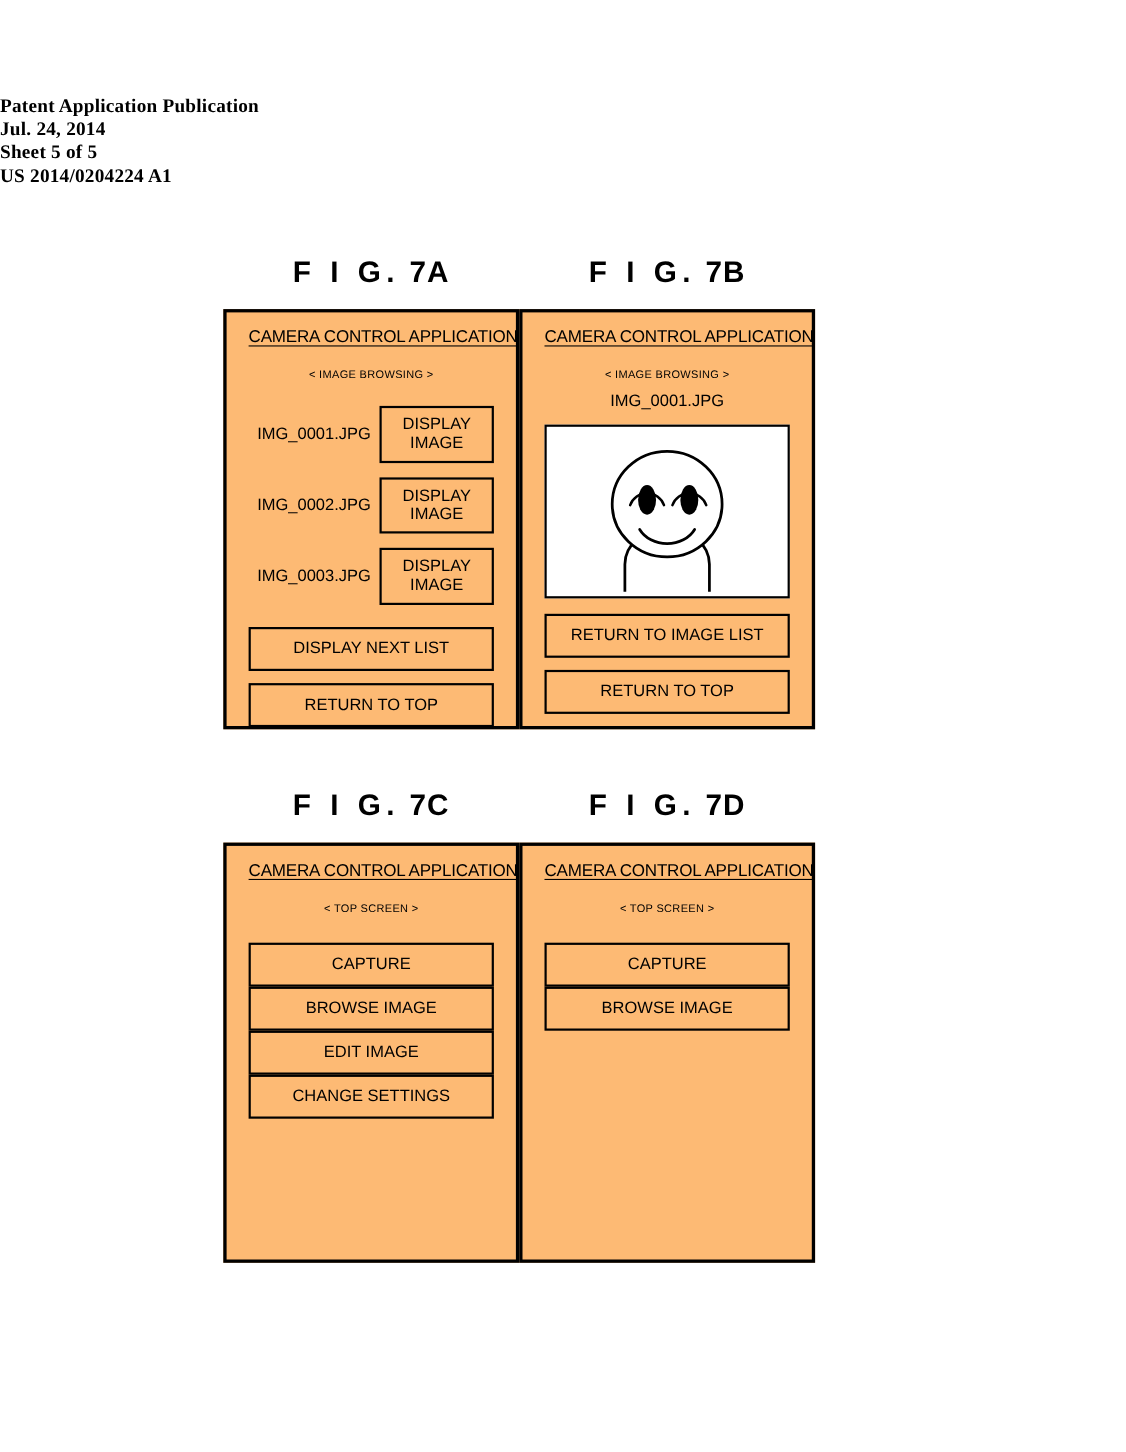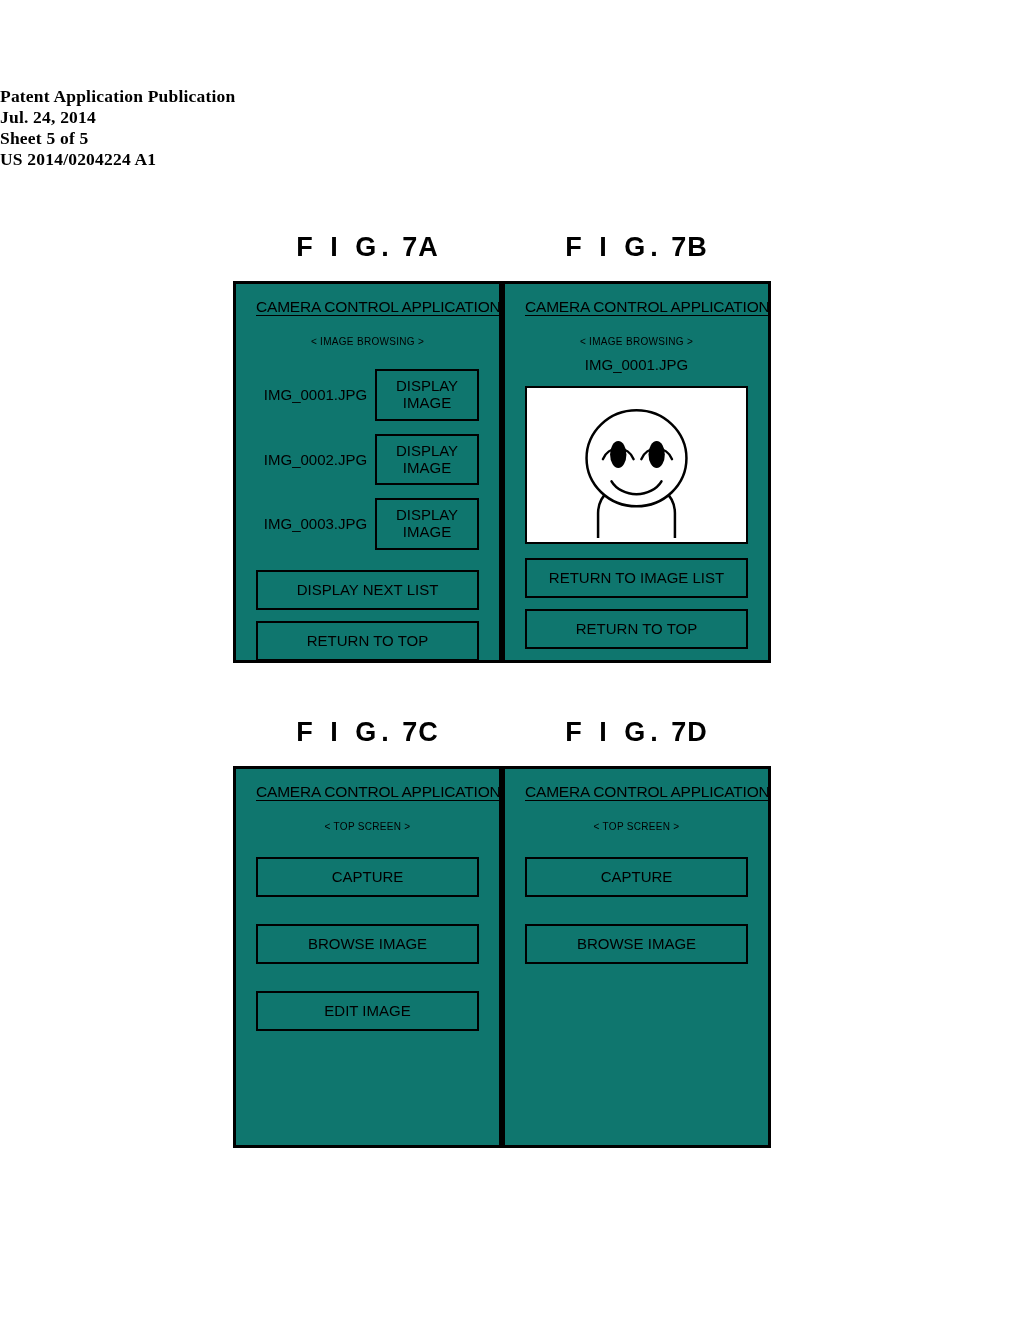--- a/index.html
+++ b/index.html
@@ -39,40 +39,40 @@
 
   
   .fig-grid {
     position: absolute;
     left: 203px;
     top: 232px;
     width: 568px;
   }
   .fig-row {
     display: flex;
-    justify-content: flex-end;
+    justify-content: flex-start;
   }
   .fig-cell {
     width: 269px;
   }
   .fig-caption {
     text-align: center;
     font-family: "Liberation Sans", sans-serif;
     font-weight: bold;
     font-size: 27px;
     letter-spacing: 1px;
     margin-bottom: 18px;
     white-space: nowrap;
   }
   .fig-caption .sp { letter-spacing: 5px; }
 
   
   .panel {
     border: 3px solid #000;
-    background: #0f766e;
+    background: #fdba74;
     box-sizing: border-box;
     padding: 14px 20px 30px 20px;
     position: relative;
   }
   .panel-a, .panel-b { height: 382px; }
   .panel-c, .panel-d { height: 382px; }
 
   .app-title {
     text-align: center;
     font-size: 15.5px;
@@ -133,21 +133,21 @@
   }
   .stack-a { margin-top: 20px; }
   .stack-a .btn-wide { margin-bottom: 11px; }
   .stack-a .btn-wide:last-child { margin-bottom: 0; }
 
   .stack-b { margin-top: 14px; }
   .stack-b .btn-wide { margin-bottom: 11px; }
   .stack-b .btn-wide:last-child { margin-bottom: 0; }
 
   .stack-menu { margin-top: 25px; }
-  .stack-menu .btn-wide { margin-bottom: 27px; }
+  .stack-menu .btn-wide { margin-bottom: 0; }
   .stack-menu .btn-wide:last-child { margin-bottom: 0; }
 
   
   .photo-frame {
     margin-top: 13px;
     border: 2.5px solid #000;
     box-sizing: border-box;
     height: 158px;
     background: #fff;
     overflow: hidden;
@@ -264,20 +264,21 @@
       </div>
 
       <div class="panel panel-c">
         <div class="app-title">CAMERA CONTROL APPLICATION</div>
         <div class="screen-name">&lt; TOP SCREEN &gt;</div>
 
         <div class="stack-menu">
           <div class="btn-wide">CAPTURE</div>
           <div class="btn-wide">BROWSE IMAGE</div>
           <div class="btn-wide">EDIT IMAGE</div>
+          <div class="btn-wide">CHANGE SETTINGS</div>
         </div>
       </div>
     </div>
 
     <div class="fig-cell">
       <div class="fig-caption">
         <span class="sp">F I G.</span>
         <span>7D</span>
       </div>
 

